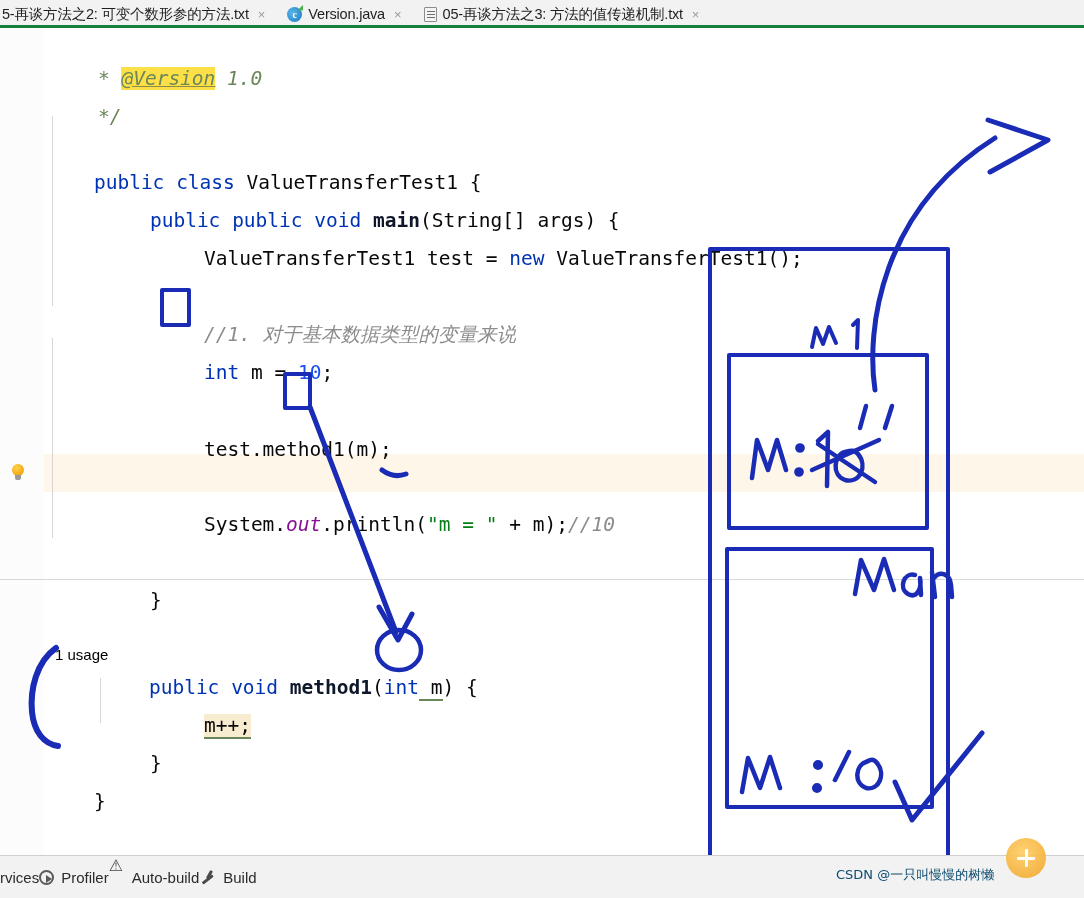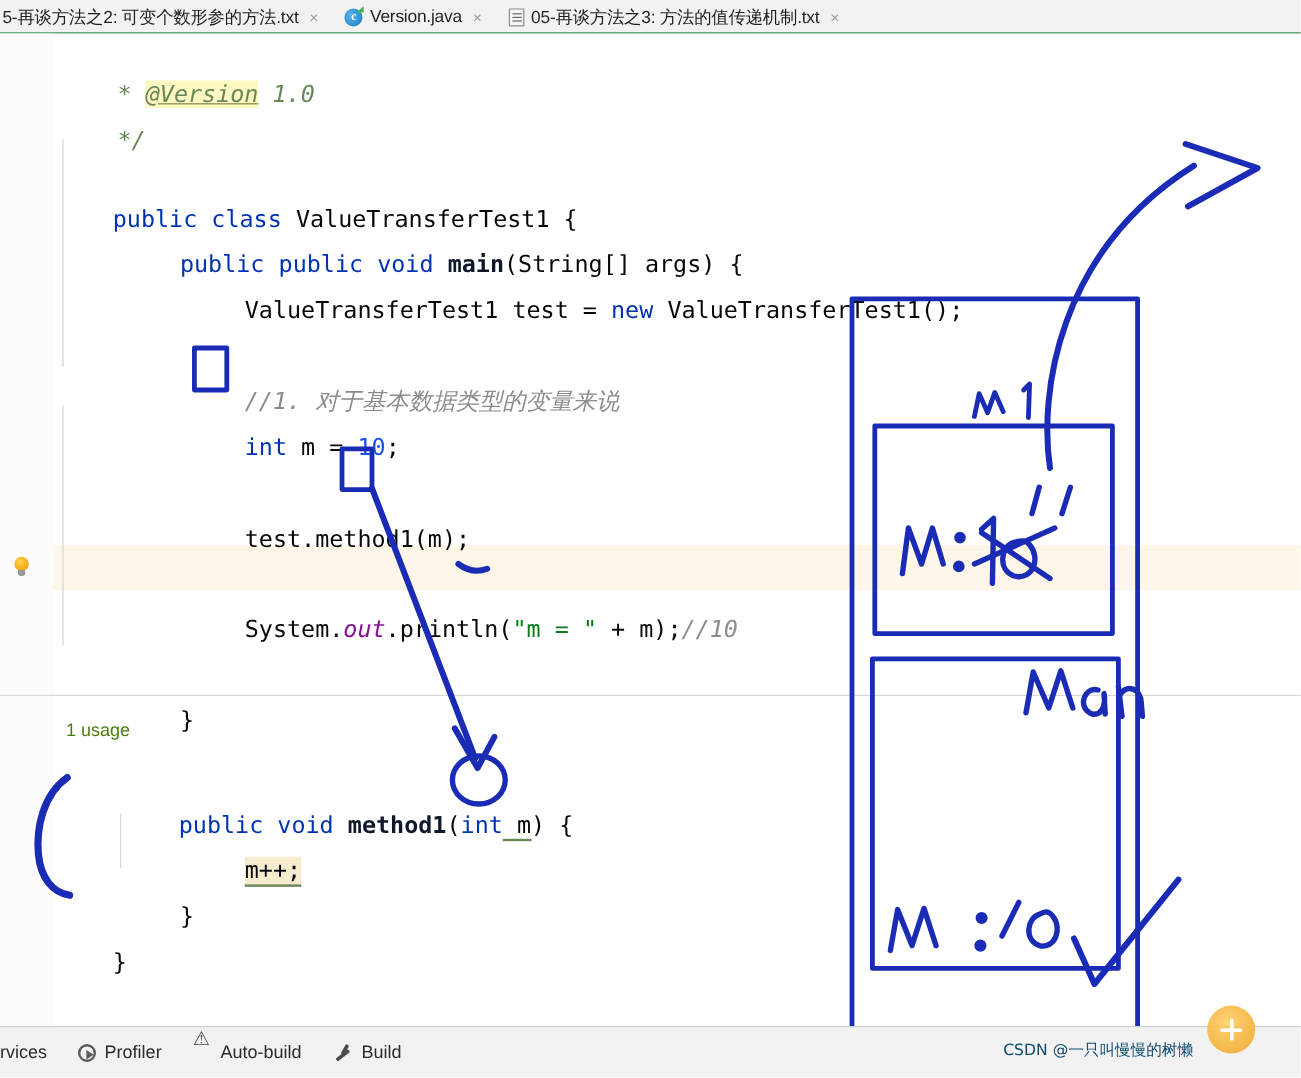--- a/index.html
+++ b/index.html
@@ -13,21 +13,21 @@
     position: relative;
     width: 1084px; height: 898px;
     background: #ffffff;
   }
 
   
   .tabbar {
     position: absolute; top: 0; left: 0;
     width: 1084px; height: 28px;
     background: #f2f2f2;
-    border-bottom: 1px solid #15803d;
+    border-bottom: 3px solid #15803d;
     display: flex; align-items: stretch;
     overflow: hidden;
   }
   .tab {
     display: flex; align-items: center;
     gap: 6px;
     padding: 0 8px 0 10px;
     height: 28px;
     font-size: 14.5px;
     color: #1f1f1f;
@@ -102,21 +102,21 @@
   .cl span { white-space: pre; }
   .kw  { color: #0033b3; }
   .cmt { color: #8c8c8c; font-style: italic; }
   .doc { color: #6a8759; font-style: italic; }
   .str { color: #067d17; }
   .num { color: #1750eb; }
   .fn  { color: #0f172a; font-weight: bold; }
   .fld { color: #871094; font-style: italic; }
   .plain { color: #080808; }
   .anno-hl {
-    background: #fef9c3; text-decoration: underline;
+    background: #fde047; text-decoration: underline;
     text-decoration-color: #8a8a4a;
   }
   .ident-hl { background: #f7ecd0; }
   .under-green { border-bottom: 2px solid #6a8759; }
 
   
   .caret-line {
     position: absolute; left: 44px; right: 0;
     height: 38px; background: #fdf6e9;
   }
@@ -138,38 +138,38 @@
     background: radial-gradient(circle at 38% 32%, #ffd24a 0%, #f3a712 70%, #d98c05 100%);
   }
   .bulb .base {
     position: absolute; top: 11px; left: 5px;
     width: 6px; height: 5px; background: #9a9a9a;
     border-radius: 0 0 2px 2px;
   }
   .usage-label {
     position: absolute;
     font-family: "Liberation Sans", sans-serif;
-    font-size: 15px; color: #4d7c0f;
+    font-size: 15px; color: #000000; margin-top: 46px;
   }
 
   
   .ink {
     position: absolute; top: 0; left: 0;
     width: 1084px; height: 898px;
     pointer-events: none;
   }
 
   
   .statusbar {
     position: absolute; left: 0; top: 855px;
     width: 1084px; height: 43px;
     background: #f2f2f2;
     border-top: 1px solid #d0d0d0;
     display: flex; align-items: center;
-    gap: 26px; padding-left: 0;
+    padding-left: 0;
     font-size: 15px; color: #2b2b2b;
   }
   .sb-item {
     display: flex; align-items: center; gap: 7px;
     white-space: nowrap;
   }
   .sb-first { margin-left: 0; }
   .sb-ico { width: 17px; height: 17px; position: relative; flex: 0 0 auto; }
   .ic-profiler {
     border: 2px solid #5a5a5a; border-radius: 50%;

